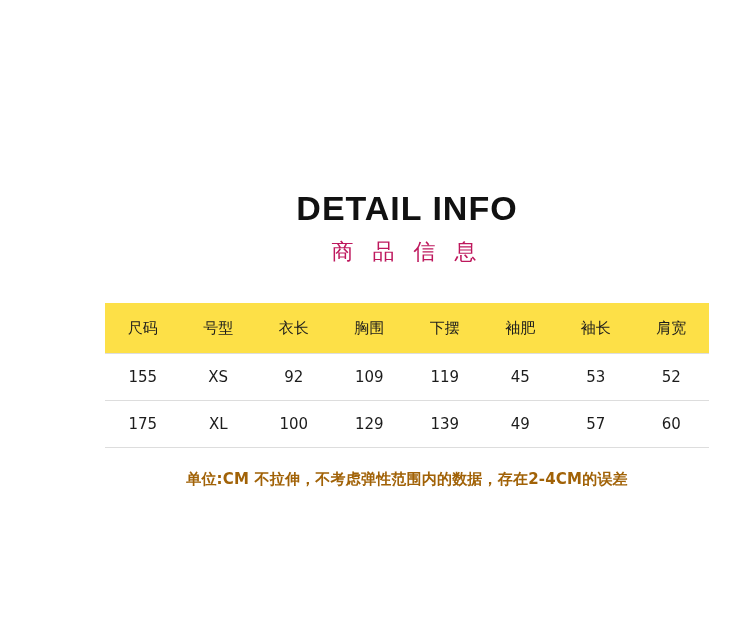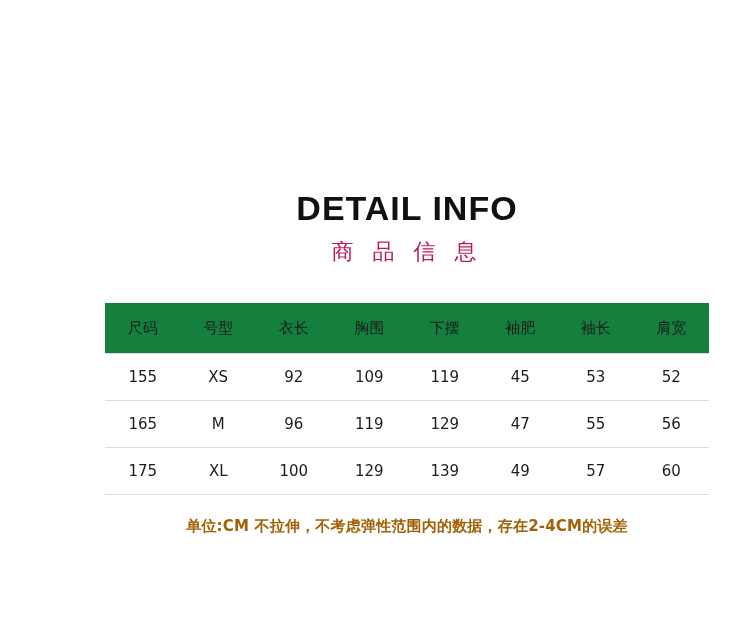--- a/index.html
+++ b/index.html
@@ -44,21 +44,21 @@
   .table-wrap {
     margin: 36px auto 0 auto;
     width: 604px;
   }
   table.size-table {
     width: 100%;
     border-collapse: collapse;
     table-layout: fixed;
   }
   table.size-table th {
-    background: #15803d;
+    background: #fde047;
     font-size: 15px;
     font-weight: 500;
     color: #1c1c1c;
     height: 48px;
     text-align: center;
     font-family: "DejaVu Sans", sans-serif;
     border: none;
   }
   table.size-table td {
     font-size: 15px;
@@ -110,30 +110,20 @@
           <td>155</td>
           <td>XS</td>
           <td>92</td>
           <td>109</td>
           <td>119</td>
           <td>45</td>
           <td>53</td>
           <td>52</td>
         </tr>
         <tr>
-          <td>165</td>
-          <td>M</td>
-          <td>96</td>
-          <td>119</td>
-          <td>129</td>
-          <td>47</td>
-          <td>55</td>
-          <td>56</td>
-        </tr>
-        <tr>
           <td>175</td>
           <td>XL</td>
           <td>100</td>
           <td>129</td>
           <td>139</td>
           <td>49</td>
           <td>57</td>
           <td>60</td>
         </tr>
       </tbody>

